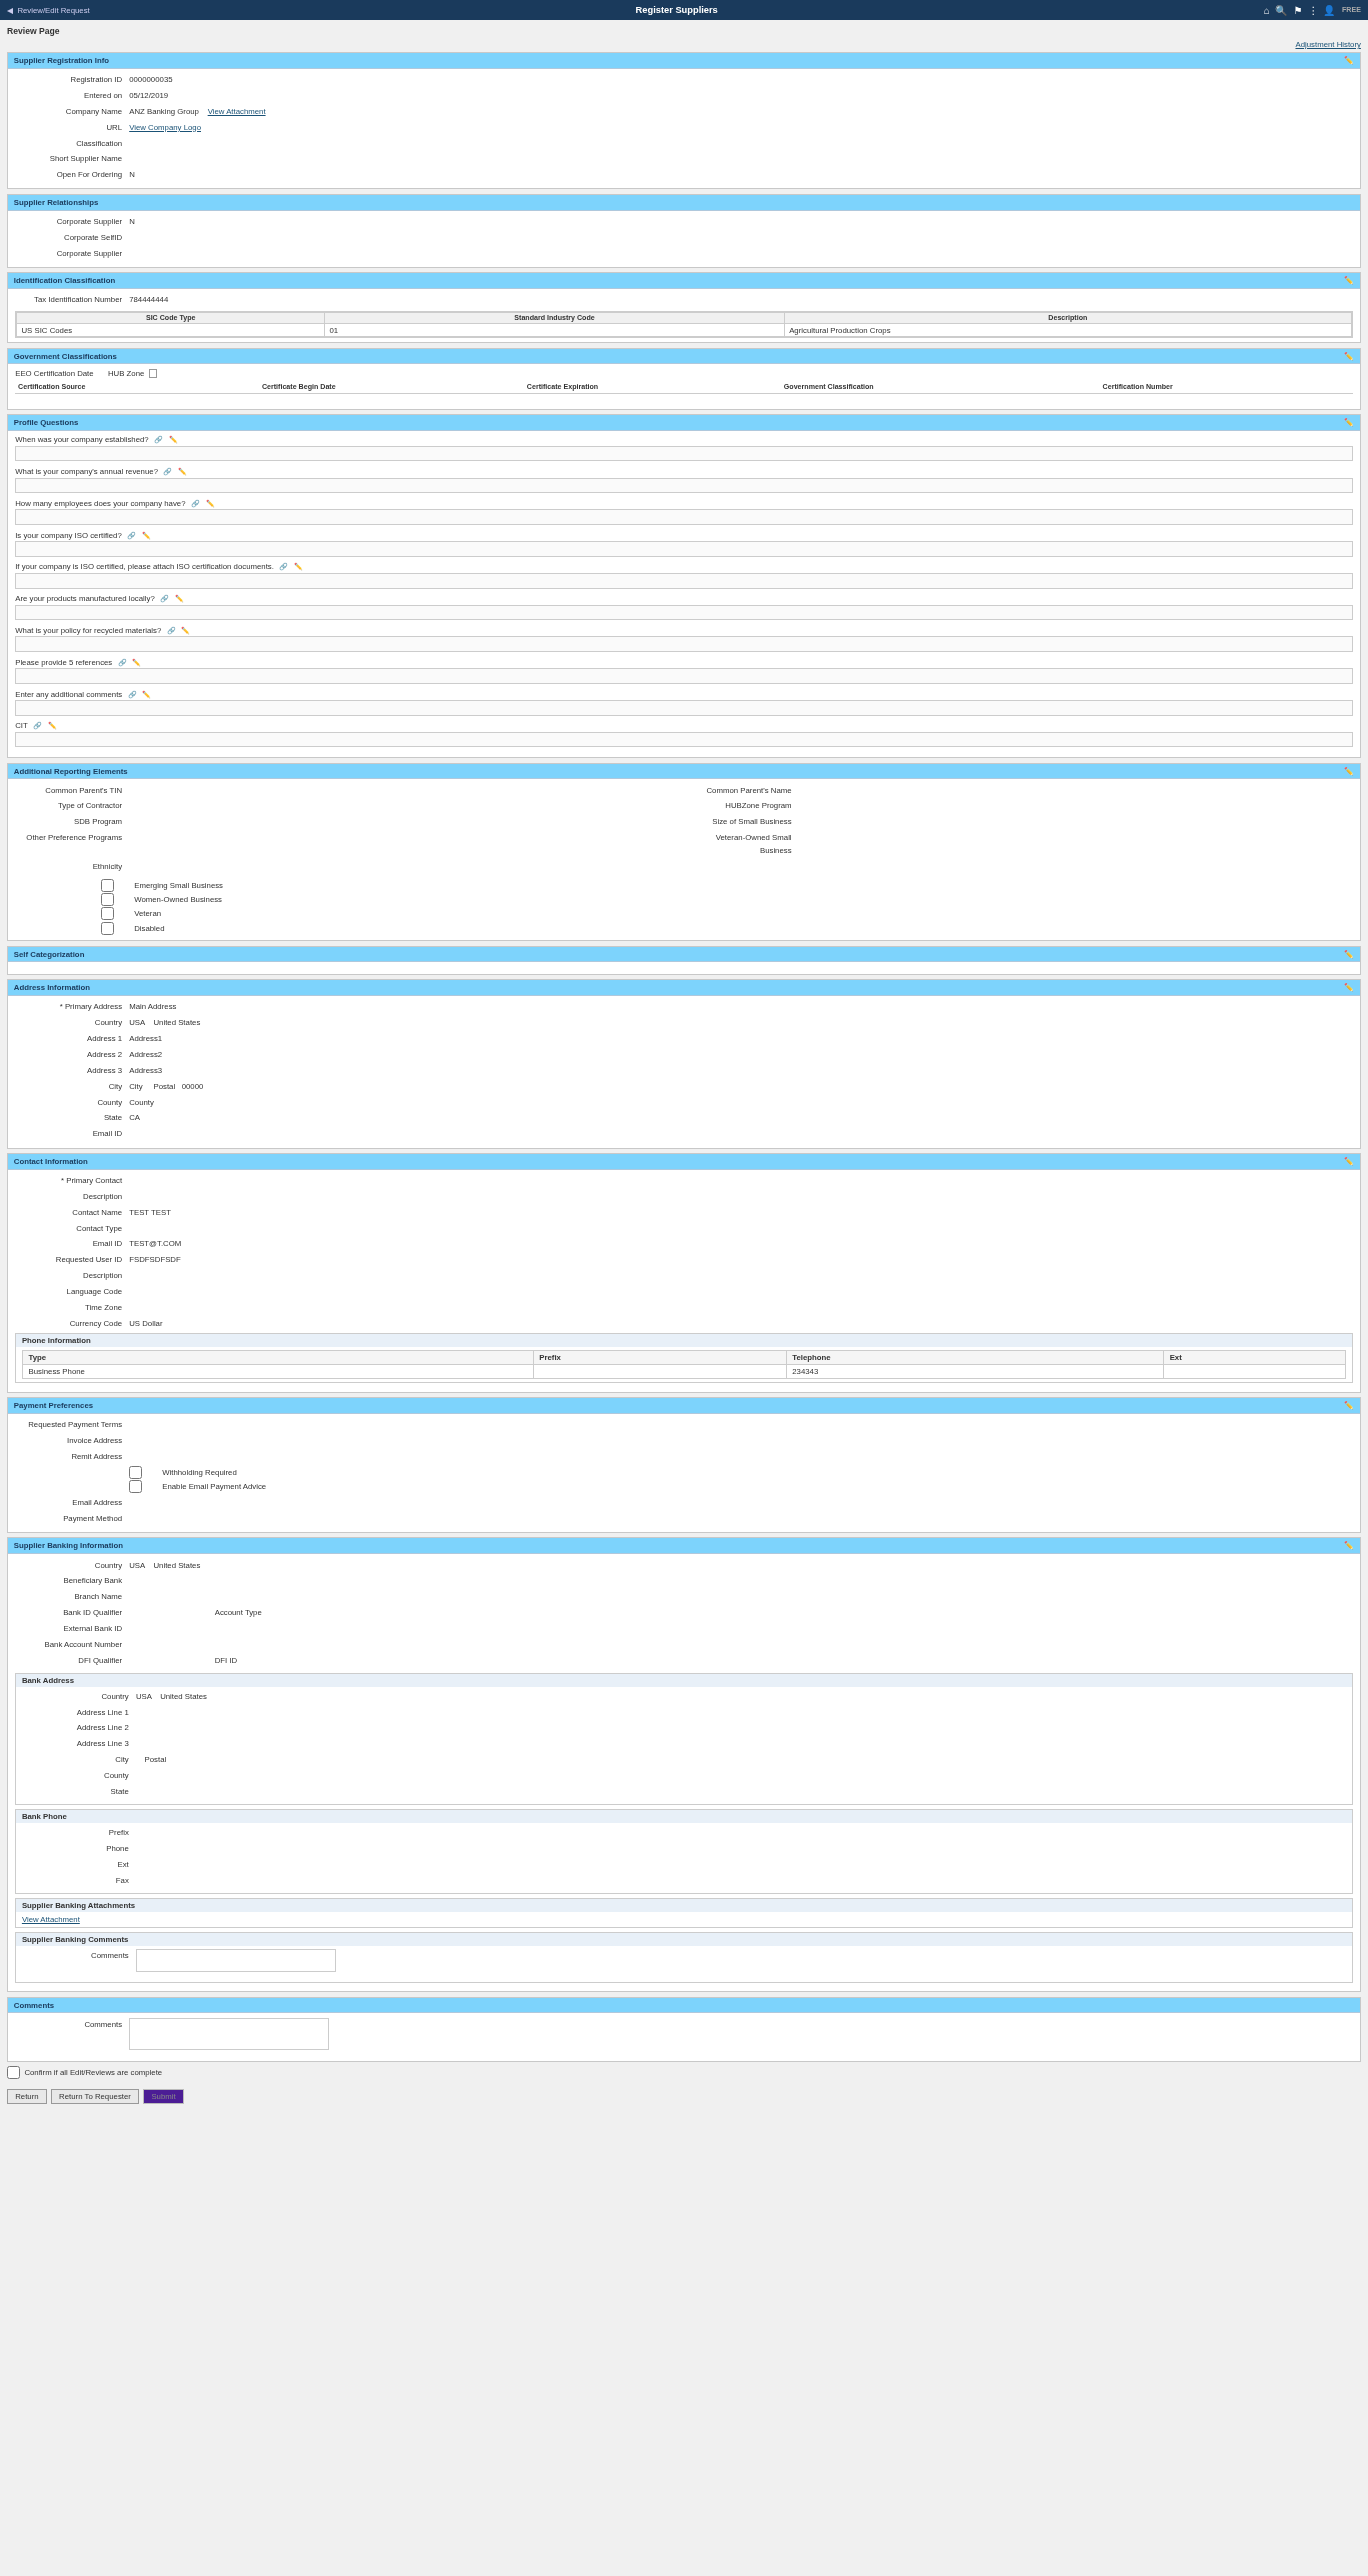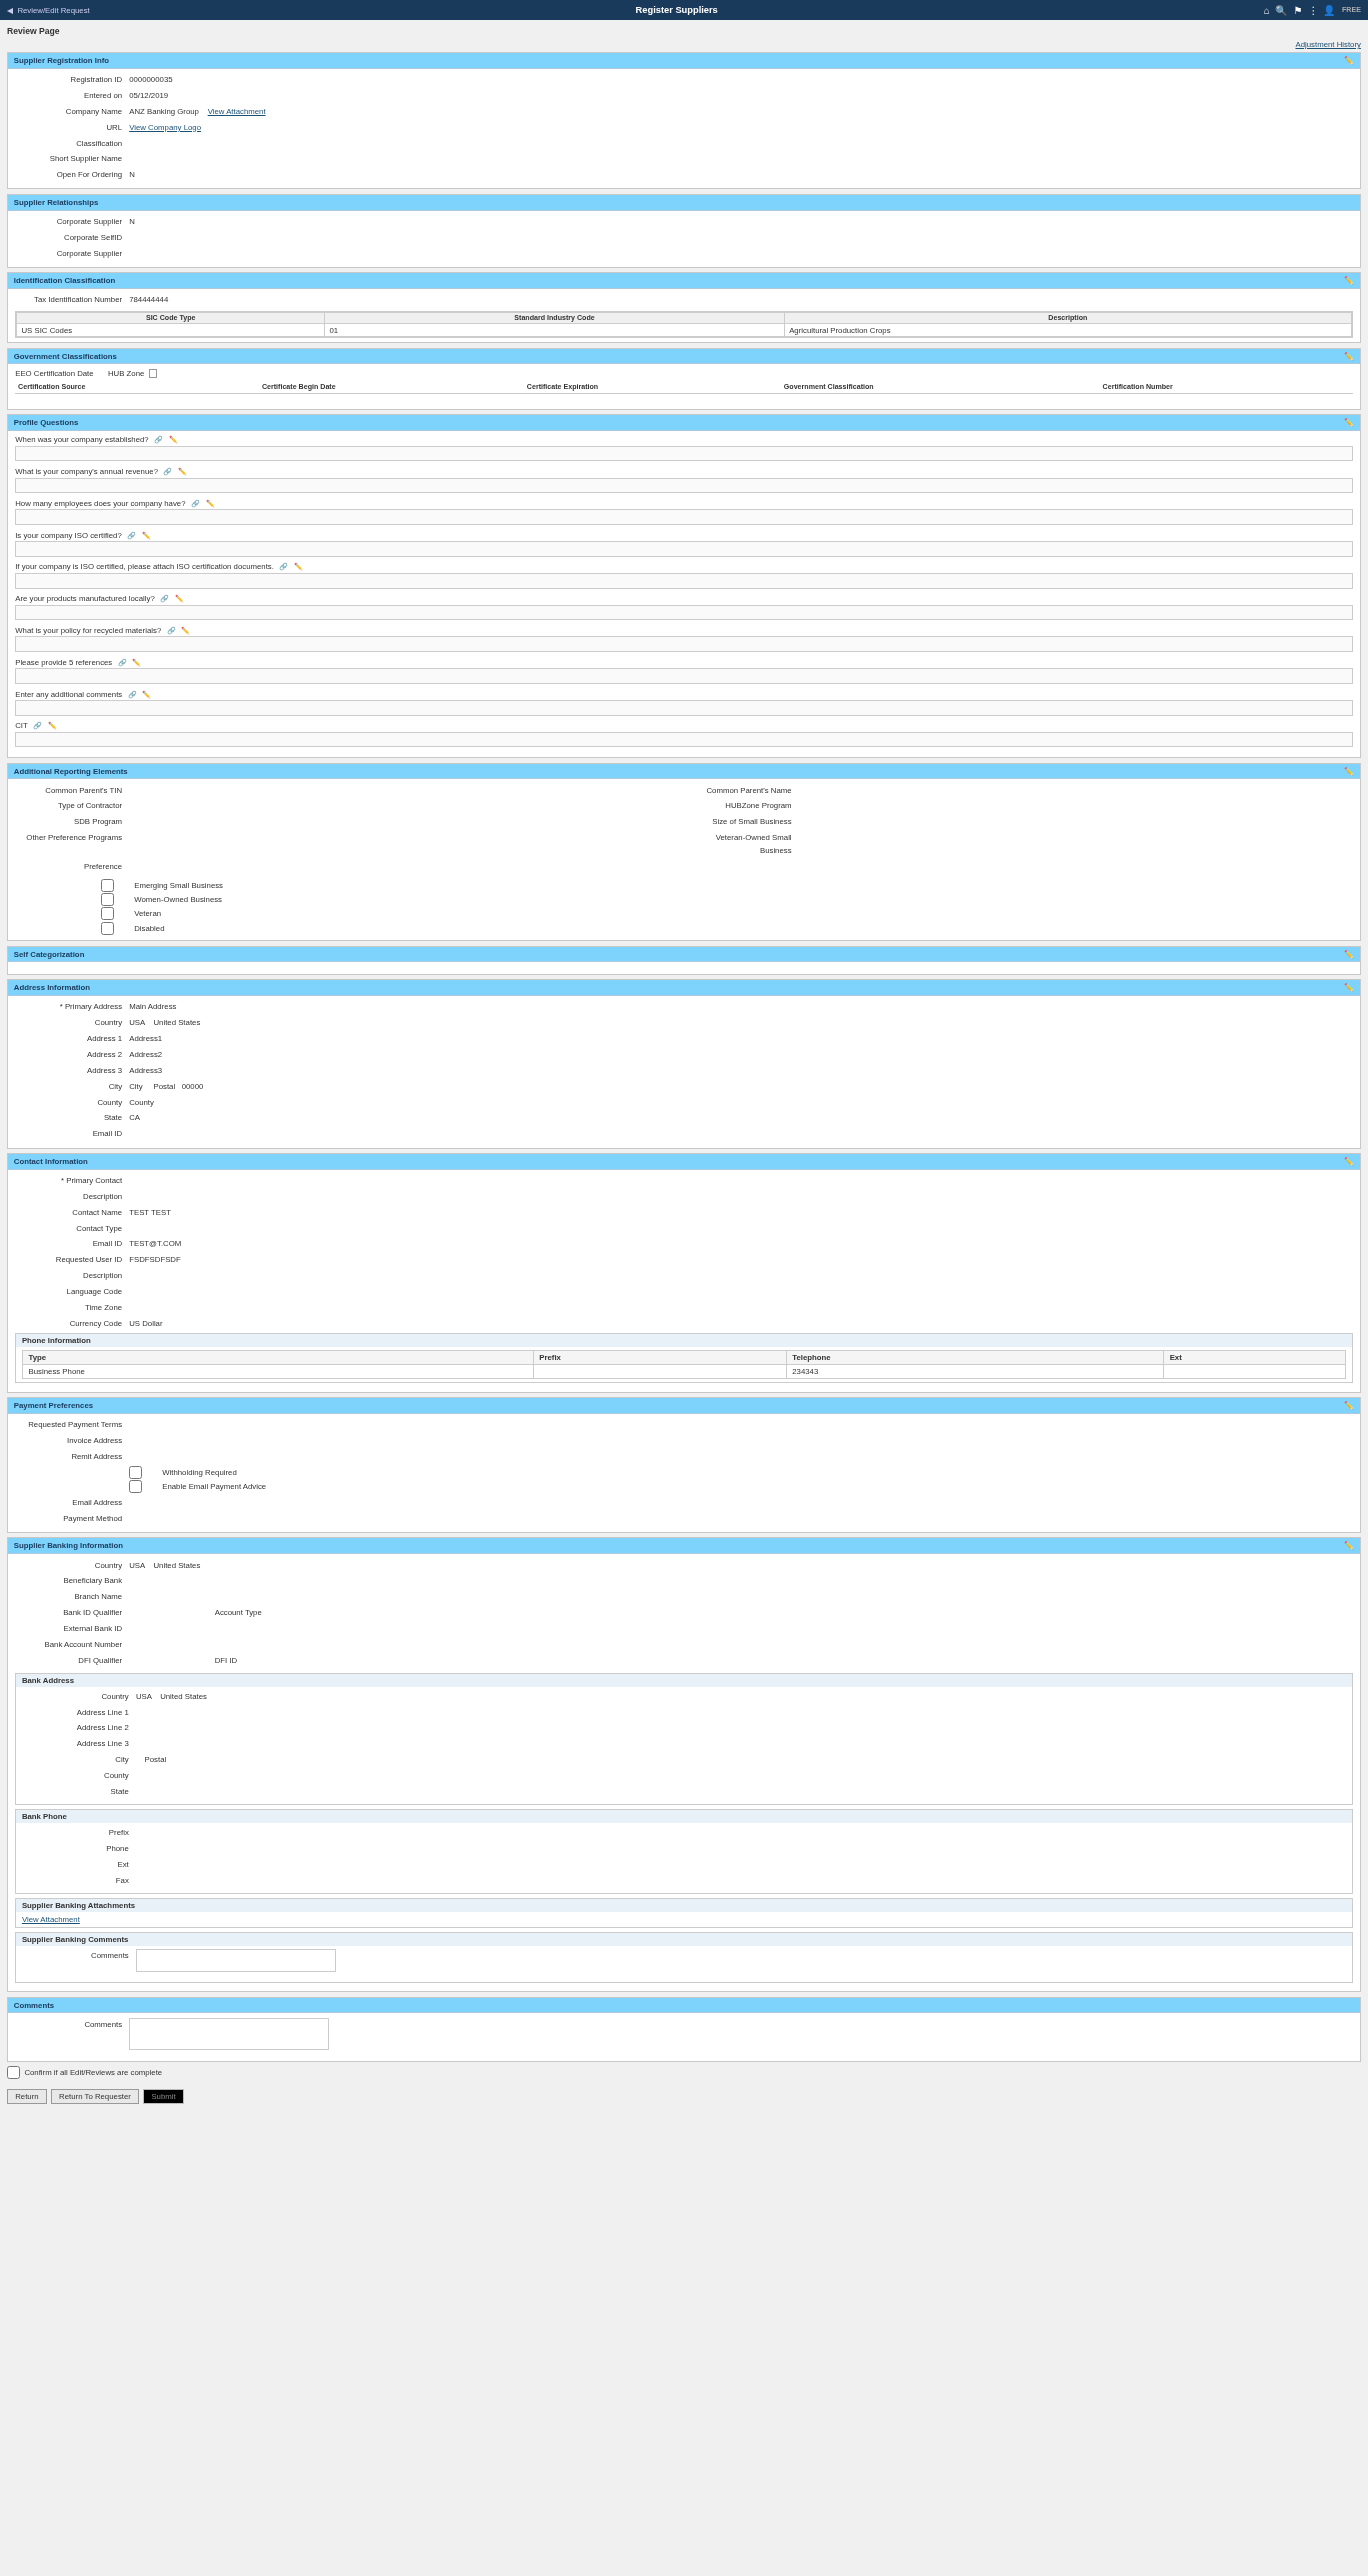--- a/index.html
+++ b/index.html
@@ -46,21 +46,21 @@
     
     .edit-icon { color: #c0392b; font-size: 7.8px; cursor: pointer; }
     .edit-icon-small { color: #c0392b; font-size: 7.1px; cursor: pointer; margin-left: 2.9px; }
     
     
     .checkbox-row { display: flex; align-items: center; gap: 20px; margin-bottom: 1.4px; font-size: 7.8px; }
     .text-area { border: 0.7px solid #ccc; padding: 1.4px 2.9px; font-size: 7.8px; width: 100%; background: white; min-height: 21.4px; resize: none; }
     
     
     .btn { padding: 2.1px 7.1px; font-size: 7.8px; border: 0.7px solid #999; background: #e8e8e8; cursor: pointer; color: #333; }
-    .btn-disabled { background: #000000; color: #888; border-color: #bbb; cursor: not-allowed; text-align: right; }
+    .btn-disabled { background: #4c1d95; color: #888; border-color: #bbb; cursor: not-allowed; text-align: right; }
     
     .bottom-buttons { display: flex; align-items: center; gap: 4.3px; margin-top: 5.7px; padding: 4.3px 0; }
     .confirm-row { display: flex; align-items: center; gap: 4.3px; margin-top: 4.3px; font-size: 7.8px; }
     
     
     .gov-table { width: 100%; font-size: 7.8px; border-collapse: collapse; }
     .gov-table th { font-size: 7.1px; font-weight: bold; padding: 1.4px 2.9px; border-bottom: 0.7px solid #ccc; text-align: left; }
     .gov-table td { padding: 1.4px 2.9px; font-size: 7.8px; }
     .hub-zone-checkbox { width: 8.6px; height: 8.6px; border: 0.7px solid #999; display: inline-block; background: white; }
     
@@ -363,21 +363,21 @@
         </div>
         <div class="form-row" style="margin-bottom:1.4px;">
           <div class="form-label">Other Preference Programs</div>
           <div class="form-value"></div>
         </div>
         <div class="form-row" style="margin-bottom:1.4px;">
           <div class="form-label">Veteran-Owned Small Business</div>
           <div class="form-value"></div>
         </div>
         <div class="form-row" style="margin-bottom:1.4px;">
-          <div class="form-label">Preference</div>
+          <div class="form-label">Ethnicity</div>
           <div class="form-value"></div>
         </div>
       </div>
       <div id="are-checkboxes" style="margin-left: 86px;">
       <div class="checkbox-row">
             <input type="checkbox" style="">
             <span>Emerging Small Business</span>
           </div>
           <div class="checkbox-row">
             <input type="checkbox" style="">

